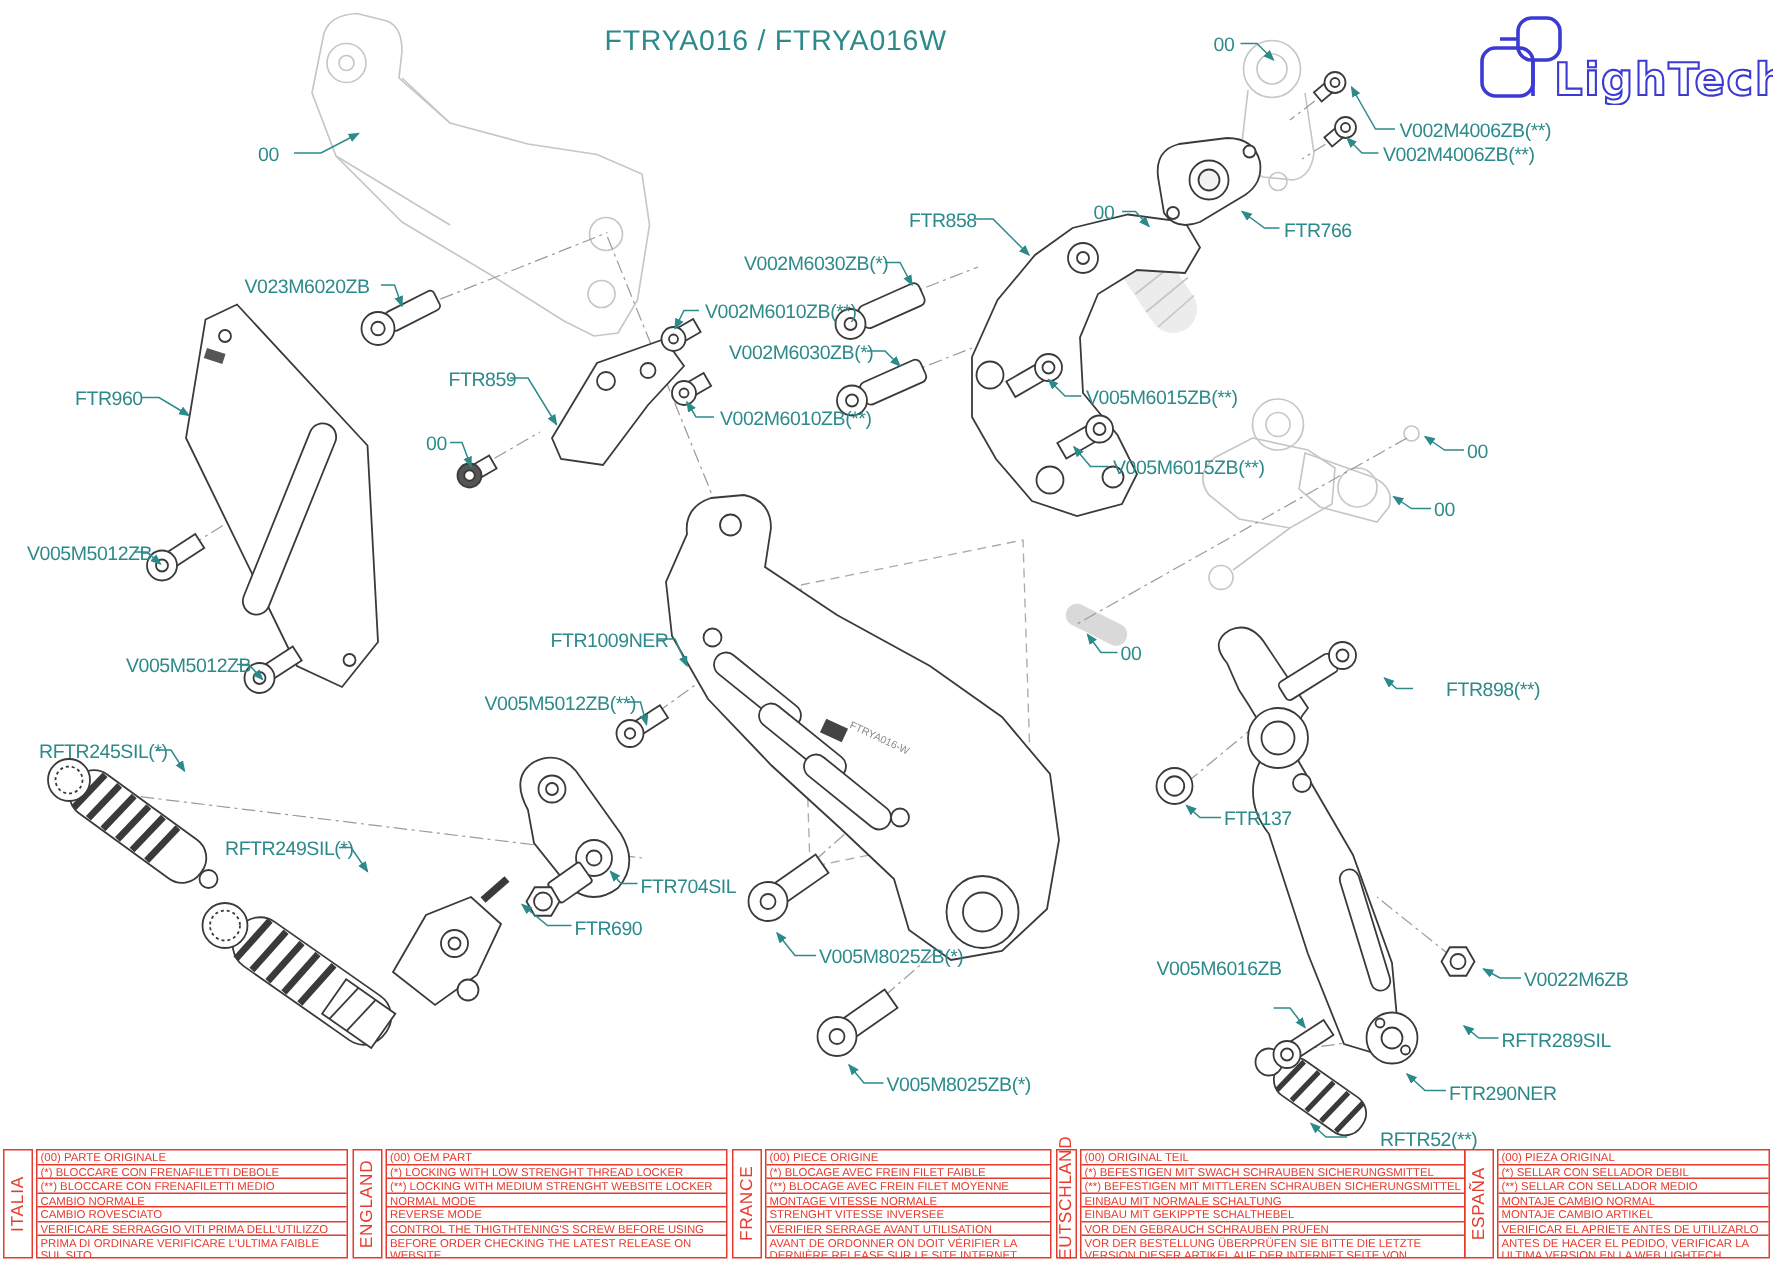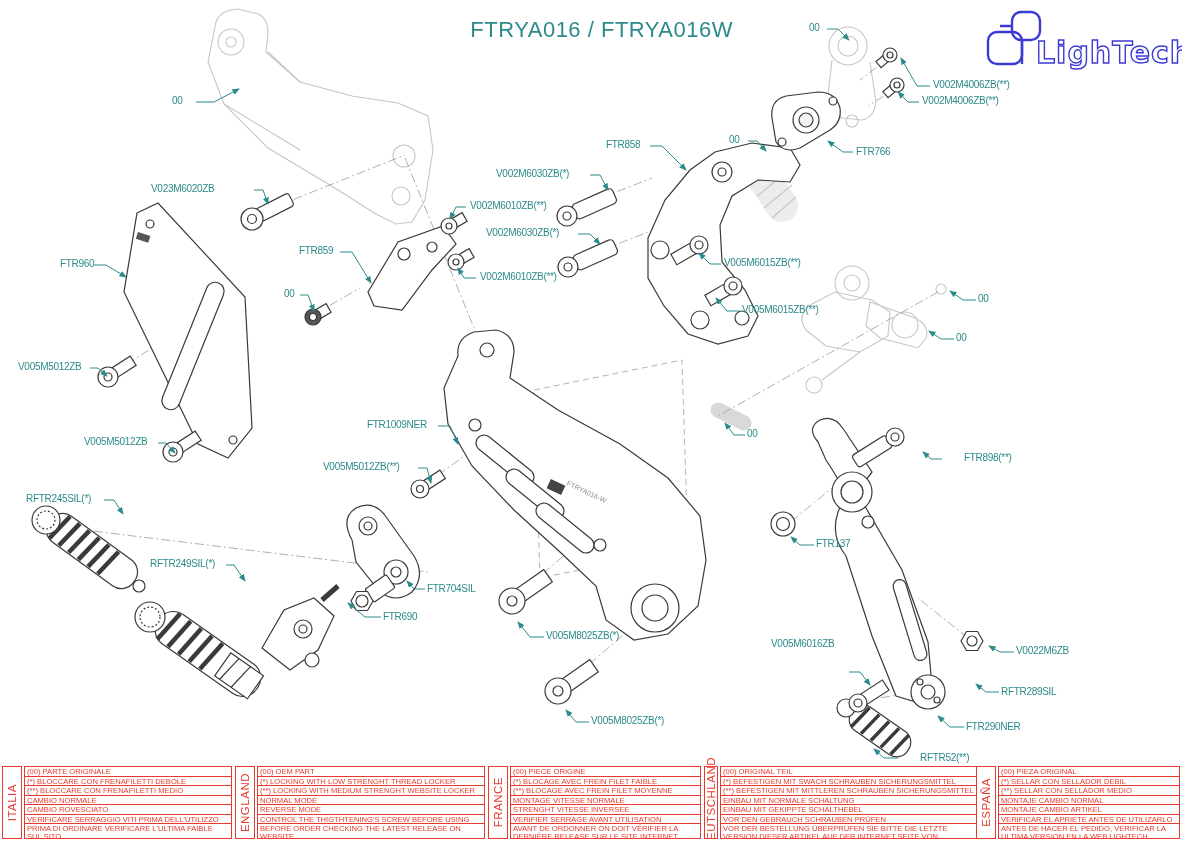--- a/index.html
+++ b/index.html
@@ -1,21 +1,21 @@
 <!DOCTYPE html>
 <html><head>
 <meta charset="utf-8">
 <style>
   * { margin:0; padding:0; box-sizing:border-box; }
   body { width:1187px; height:841px; position:relative; background:#fff; overflow:hidden;
          font-family:"Liberation Sans", sans-serif; }
   svg.drawing { position:absolute; left:0; top:0; }
-  .title { position:absolute; left:423px; top:17px; width:310px; text-align:right;
-           font-size:22px; color:#2d8a8a; letter-spacing:0.5px; white-space:nowrap; }
-  .lbl { position:absolute; font-size:10px; color:#2d8a8a; white-space:nowrap; letter-spacing:-0.3px; }
+  .title { position:absolute; left:403px; top:17px; width:310px; text-align:left;
+           font-size:19px; color:#2d8a8a; letter-spacing:0.5px; white-space:nowrap; }
+  .lbl { position:absolute; font-size:13px; color:#2d8a8a; white-space:nowrap; letter-spacing:-0.3px; }
   .logo { position:absolute; left:982px; top:8px; }
   .legend { position:absolute; left:2px; top:766px; width:1183px; height:73px;
             display:flex; gap:3px; }
   .block { display:flex; }
   .langcell { width:20px; border:1px solid #e63a2e; margin-right:2px;
               display:flex; align-items:center; justify-content:center; }
   .langcell span { writing-mode:vertical-rl; transform:rotate(180deg); color:#e63a2e;
                    font-size:11.5px; letter-spacing:0.5px; white-space:nowrap; }
   .rows { flex:1; border:1px solid #e63a2e; display:flex; flex-direction:column; }
   .row { font-size:7.6px; line-height:9.3px; height:9.5px; color:#e63a2e; padding:0 2px;
@@ -342,22 +342,22 @@
 <svg class="logo" width="200" height="62" viewBox="0 0 200 62">
   <g fill="none" stroke="#3b3bd4" stroke-width="2.4" stroke-linejoin="round">
     <rect x="6" y="24" width="34" height="32" rx="9"></rect>
     <rect x="30" y="4" width="28" height="28" rx="9"></rect>
     <path d="M40,32 L40,56 M30,18 L18,18"></path>
   </g>
   <text x="54" y="55" font-family="DejaVu Sans, sans-serif" font-size="30" font-weight="bold" fill="#ffffff" stroke="#3b3bd4" stroke-width="1.4" letter-spacing="1">LighTech</text>
 </svg>
 
 <div class="lbl" style="left:172px;top:95px">00</div>
-<div class="lbl" style="left:151px;top:183px">V023M6020ZB</div>
-<div class="lbl" style="left:60px;top:258px">FTR960</div>
+<div class="lbl" style="left:163px;top:183px">V023M6020ZB</div>
+<div class="lbl" style="left:50px;top:258px">FTR960</div>
 <div class="lbl" style="left:18px;top:361px">V005M5012ZB</div>
 <div class="lbl" style="left:84px;top:436px">V005M5012ZB</div>
 <div class="lbl" style="left:26px;top:493px">RFTR245SIL(*)</div>
 <div class="lbl" style="left:150px;top:558px">RFTR249SIL(*)</div>
 <div class="lbl" style="left:299px;top:245px">FTR859</div>
 <div class="lbl" style="left:284px;top:288px">00</div>
 <div class="lbl" style="left:496px;top:168px">V002M6030ZB(*)</div>
 <div class="lbl" style="left:470px;top:200px">V002M6010ZB(**)</div>
 <div class="lbl" style="left:486px;top:227px">V002M6030ZB(*)</div>
 <div class="lbl" style="left:480px;top:271px">V002M6010ZB(**)</div>

